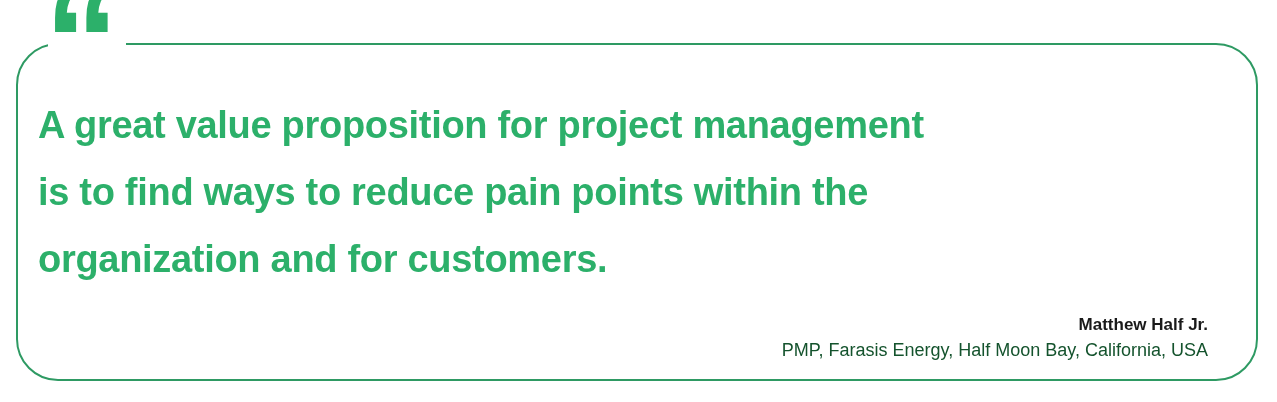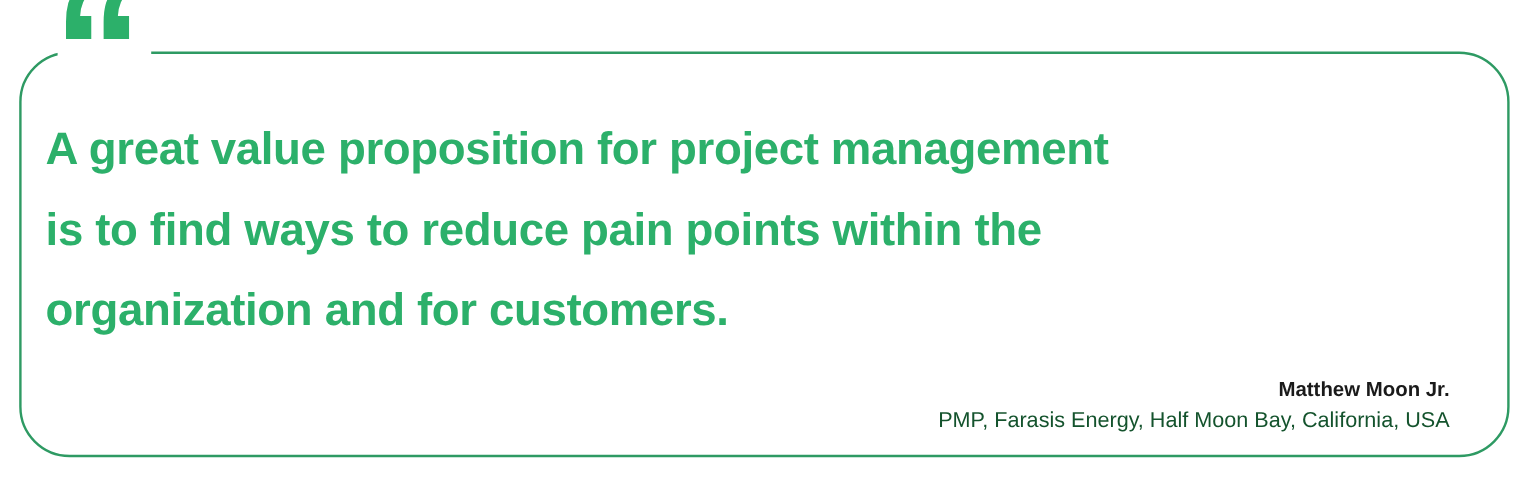--- a/index.html
+++ b/index.html
@@ -118,17 +118,17 @@
 
   <div class="quote-mark">“</div>
 
   <div class="quote-body">
     <p class="quote-text">A great value proposition for project management
 is to find ways to reduce pain points within the
 organization and for customers.</p>
   </div>
 
   <div class="attribution">
-    <p class="attribution-name">Matthew Moon Jr.</p>
+    <p class="attribution-name">Matthew Half Jr.</p>
     <p class="attribution-detail">PMP, Farasis Energy, Half Moon Bay, California, USA</p>
   </div>
 
 </div>
 
 </body></html>

